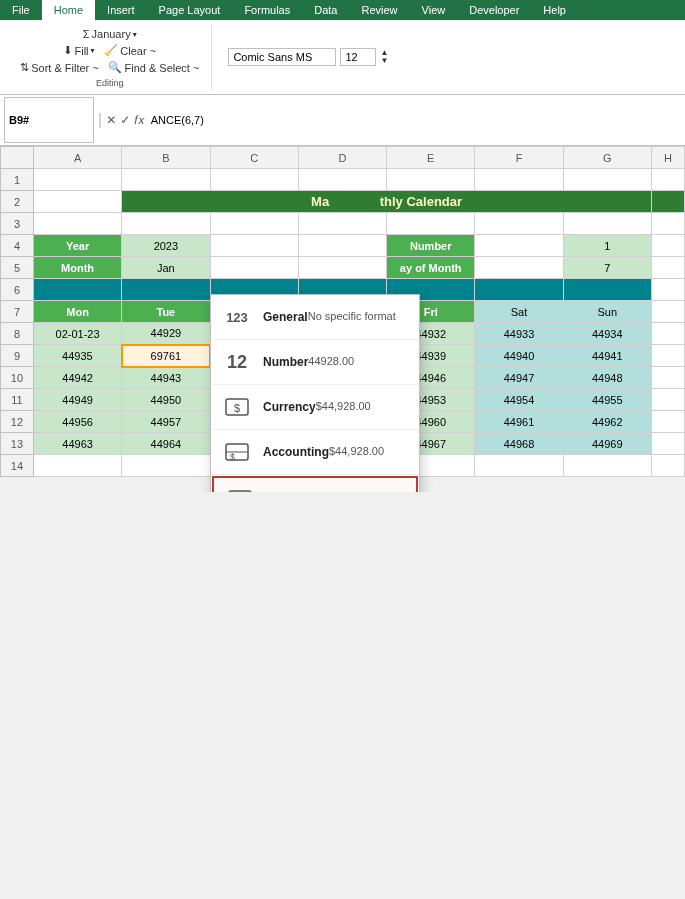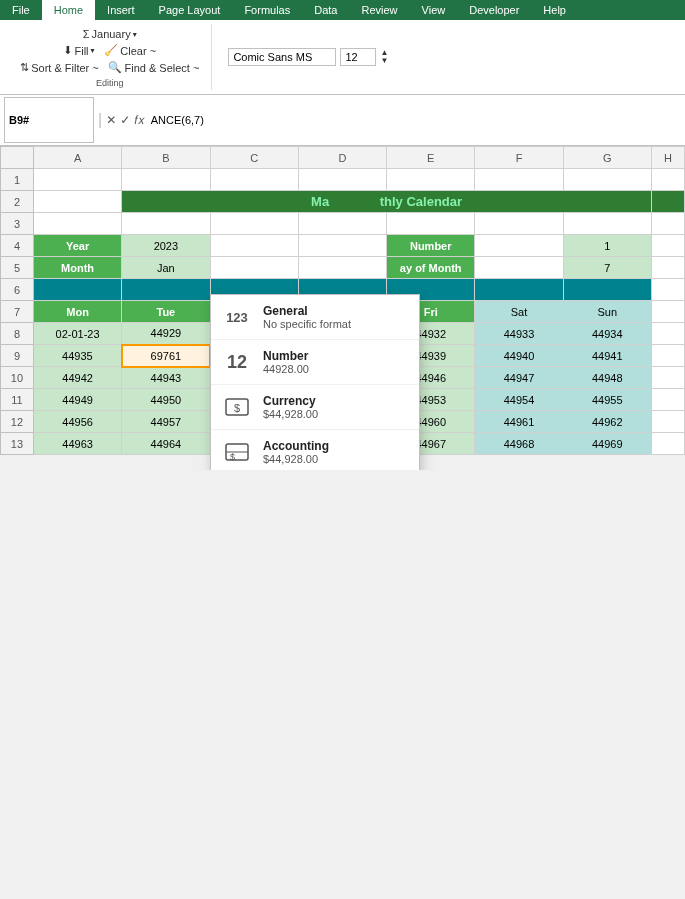--- a/index.html
+++ b/index.html
@@ -32,21 +32,21 @@
     table.sheet td, table.sheet th { border: 1px solid #d0d0d0; font-size: 11px; text-align: center; padding: 0 2px; height: 22px; white-space: nowrap; overflow: hidden; }
     table.sheet .row-num { background: #f2f2f2; color: #555; font-weight: normal; width: 28px; text-align: center; border: 1px solid #c0c0c0; }
     .label-cell { background: #4caf50; color: white; font-weight: bold; }
     .value-cell { background: #c8e6c9; }
     .date-cell { background: #c8e6c9; text-align: center; }
     .number-cell { background: #c8e6c9; }
     .format-dropdown { position: absolute; top: 148px; left: 210px; width: 210px; background: white; border: 1px solid #c0c0c0; box-shadow: 2px 4px 12px rgba(0,0,0,0.2); z-index: 200; pointer-events: all; }
     .format-item { display: flex; align-items: center; padding: 6px 10px; cursor: pointer; gap: 10px; border-bottom: 1px solid #f0f0f0; }
     .format-item.selected { border: 2px solid #c0392b; margin: 1px; }
     .format-icon { width: 32px; height: 32px; display: flex; align-items: center; justify-content: center; font-size: 18px; color: #555; flex-shrink: 0; }
-    .format-text { display: flex; flex-direction: column; }
+    .format-text { display: flex; flex-direction: row; }
     .format-name { font-weight: bold; font-size: 12px; color: #222; }
     .format-value { font-size: 11px; color: #555; }
     .more-formats { text-align: center; padding: 8px; color: #1565c0; font-size: 11px; cursor: pointer; border-top: 1px solid #e0e0e0; }
 
     .ribbon-font-group { display: flex; align-items: center; gap: 4px; padding: 2px 8px; }
     .font-select { border: 1px solid #c0c0c0; padding: 2px 4px; font-size: 11px; width: 108px; }
     .font-size-select { border: 1px solid #c0c0c0; padding: 2px 4px; font-size: 11px; width: 36px; }
     .font-size-arrows { display: flex; flex-direction: column; }
     .font-arrow { background: none; border: none; font-size: 8px; cursor: pointer; line-height: 1; color: #333; }
 
@@ -153,21 +153,21 @@
         <td></td>
         <td></td>
         <td></td>
         <td></td>
         <td></td>
       </tr>
 
       <tr>
         <td class="row-num">2</td>
         <td></td>
-        <td colspan="6" style="background:#2e7d32;color:#86efac;font-weight:bold;font-size:13px;text-align:center;">Ma&nbsp;&nbsp;&nbsp;&nbsp;&nbsp;&nbsp;&nbsp;&nbsp;&nbsp;&nbsp;&nbsp;&nbsp;&nbsp;&nbsp;thly Calendar</td>
+        <td colspan="6" style="background:#2e7d32;color:#fef9c3;font-weight:bold;font-size:13px;text-align:center;">Ma&nbsp;&nbsp;&nbsp;&nbsp;&nbsp;&nbsp;&nbsp;&nbsp;&nbsp;&nbsp;&nbsp;&nbsp;&nbsp;&nbsp;thly Calendar</td>
         <td style="background:#2e7d32;"></td>
       </tr>
 
       <tr>
         <td class="row-num">3</td>
         <td></td>
         <td></td>
         <td></td>
         <td></td>
         <td></td>
@@ -289,20 +289,31 @@
         <td class="number-cell">44963</td>
         <td class="number-cell">44964</td>
         <td class="number-cell">44965</td>
         <td class="number-cell">44966</td>
         <td class="number-cell">44967</td>
         <td style="background:#b2dfdb;">44968</td>
         <td style="background:#b2dfdb;">44969</td>
         <td></td>
       </tr>
 
+      <tr>
+        <td class="row-num">14</td>
+        <td></td>
+        <td></td>
+        <td></td>
+        <td></td>
+        <td></td>
+        <td></td>
+        <td></td>
+        <td></td>
+      </tr>
     </tbody>
   </table>
 
   <div class="format-dropdown">
 
     <div class="format-item">
       <div class="format-icon" style="font-size:13px;font-weight:bold;color:#555;">123</div>
       <div class="format-text">
         <span class="format-name">General</span>
         <span class="format-value">No specific format</span>

